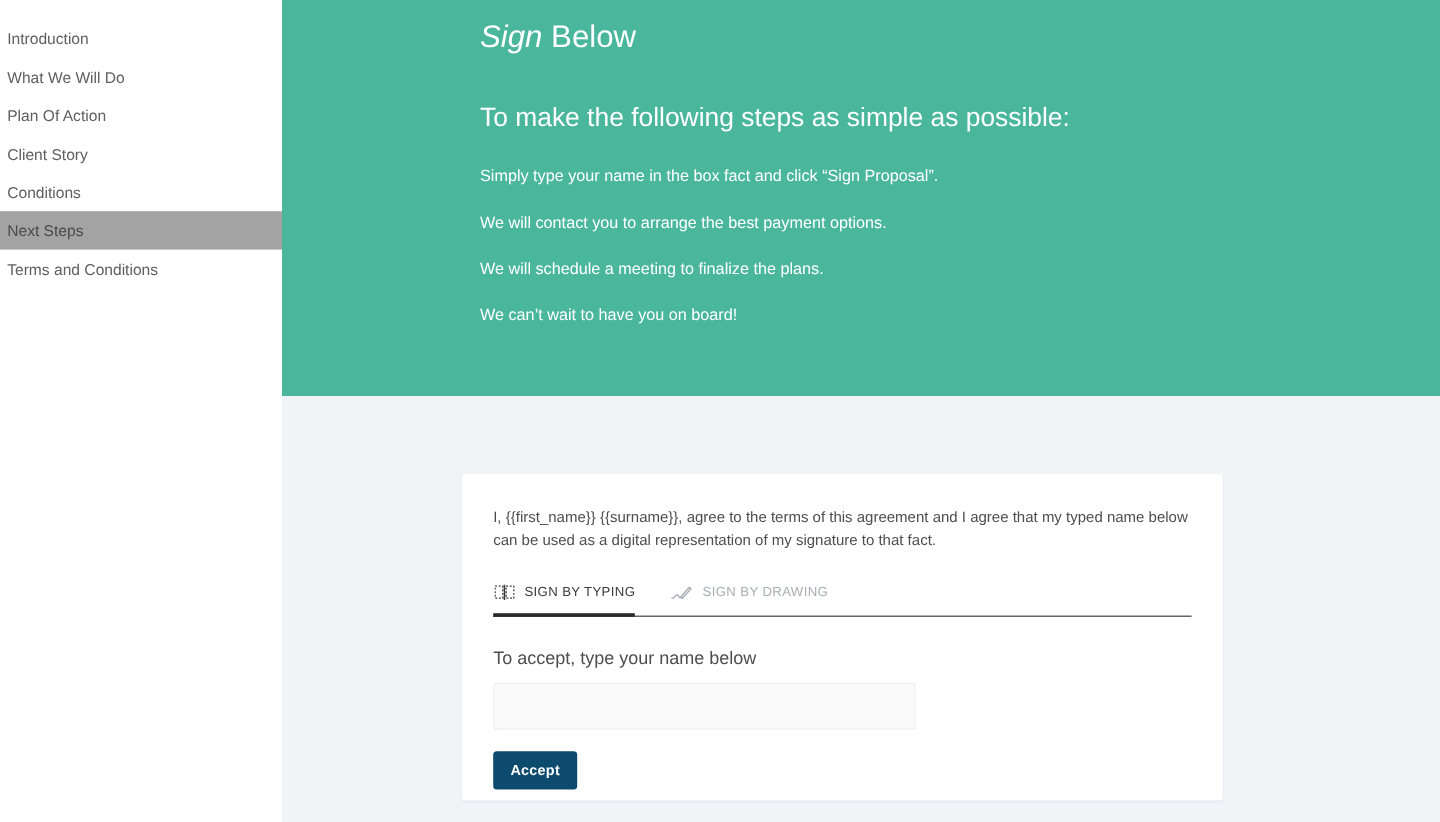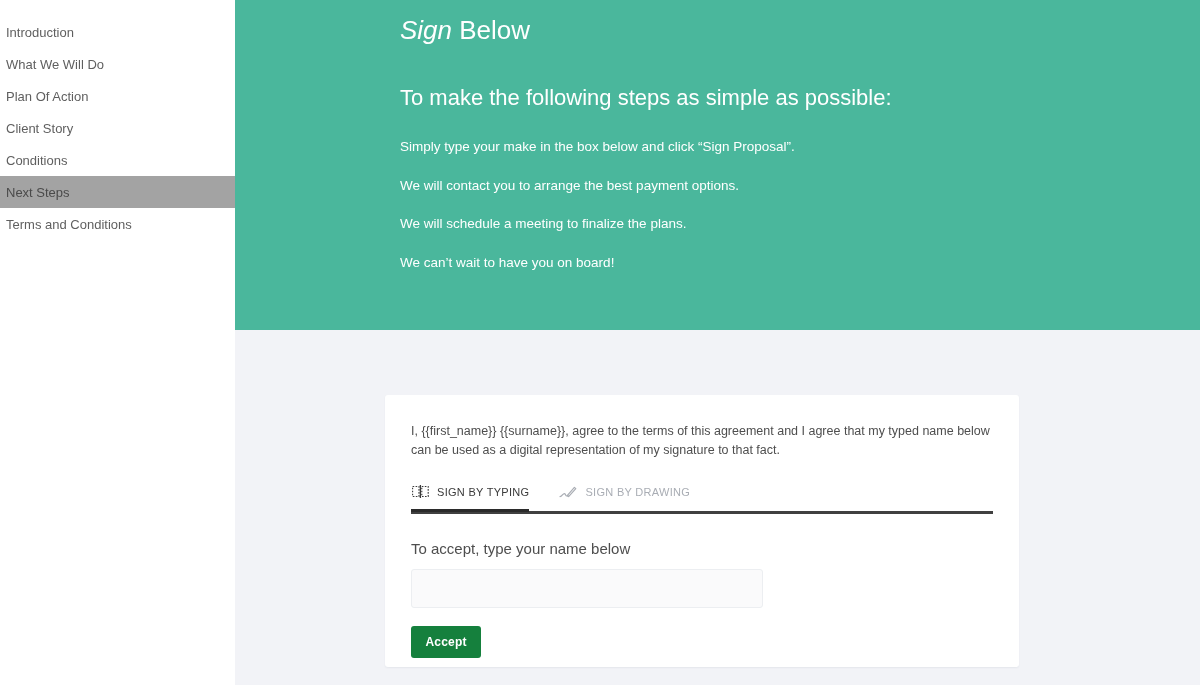--- a/index.html
+++ b/index.html
@@ -144,21 +144,21 @@
   .agree-text {
     font-size: 12.5px;
     color: #4e4e4e;
     line-height: 1.55;
     margin-bottom: 22px;
   }
 
   .tabs {
     display: flex;
     align-items: flex-end;
-    border-bottom: 3px solid #404040;
+    border-bottom: 1px solid #404040;
     height: 31px;
     position: relative;
   }
 
   .tab {
     display: flex;
     align-items: center;
     height: 30px;
     cursor: pointer;
     margin-right: 30px;
@@ -206,21 +206,21 @@
     padding: 0 10px;
     font-family: "Liberation Sans", sans-serif;
     outline: none;
     display: block;
   }
 
   .accept-btn {
     margin-top: 18px;
     width: 70px;
     height: 32px;
-    background: #15803d;
+    background: #0c4a6e;
     border: none;
     border-radius: 3px;
     color: #ffffff;
     font-size: 12px;
     font-weight: bold;
     cursor: pointer;
     font-family: "Liberation Sans", sans-serif;
     letter-spacing: 0.2px;
   }
 </style>
@@ -255,21 +255,21 @@
         <span>Terms and Conditions</span>
       </div>
     </nav>
   </aside>
 
   <section class="main">
 
     <header class="hero">
       <h1 class="hero-title"><span class="ht-italic">Sign</span><span> Below</span></h1>
       <h2 class="hero-sub">To make the following steps as simple as possible:</h2>
-      <p class="hero-line">Simply type your make in the box below and click “Sign Proposal”.</p>
+      <p class="hero-line">Simply type your name in the box fact and click “Sign Proposal”.</p>
       <p class="hero-line">We will contact you to arrange the best payment options.</p>
       <p class="hero-line">We will schedule a meeting to finalize the plans.</p>
       <p class="hero-line">We can’t wait to have you on board!</p>
     </header>
 
     <div class="card-area">
       <div class="card">
 
         <p class="agree-text">I, {{first_name}} {{surname}}, agree to the terms of this agreement and I agree that my typed name below can be used as a digital representation of my signature to that fact.</p>
 

